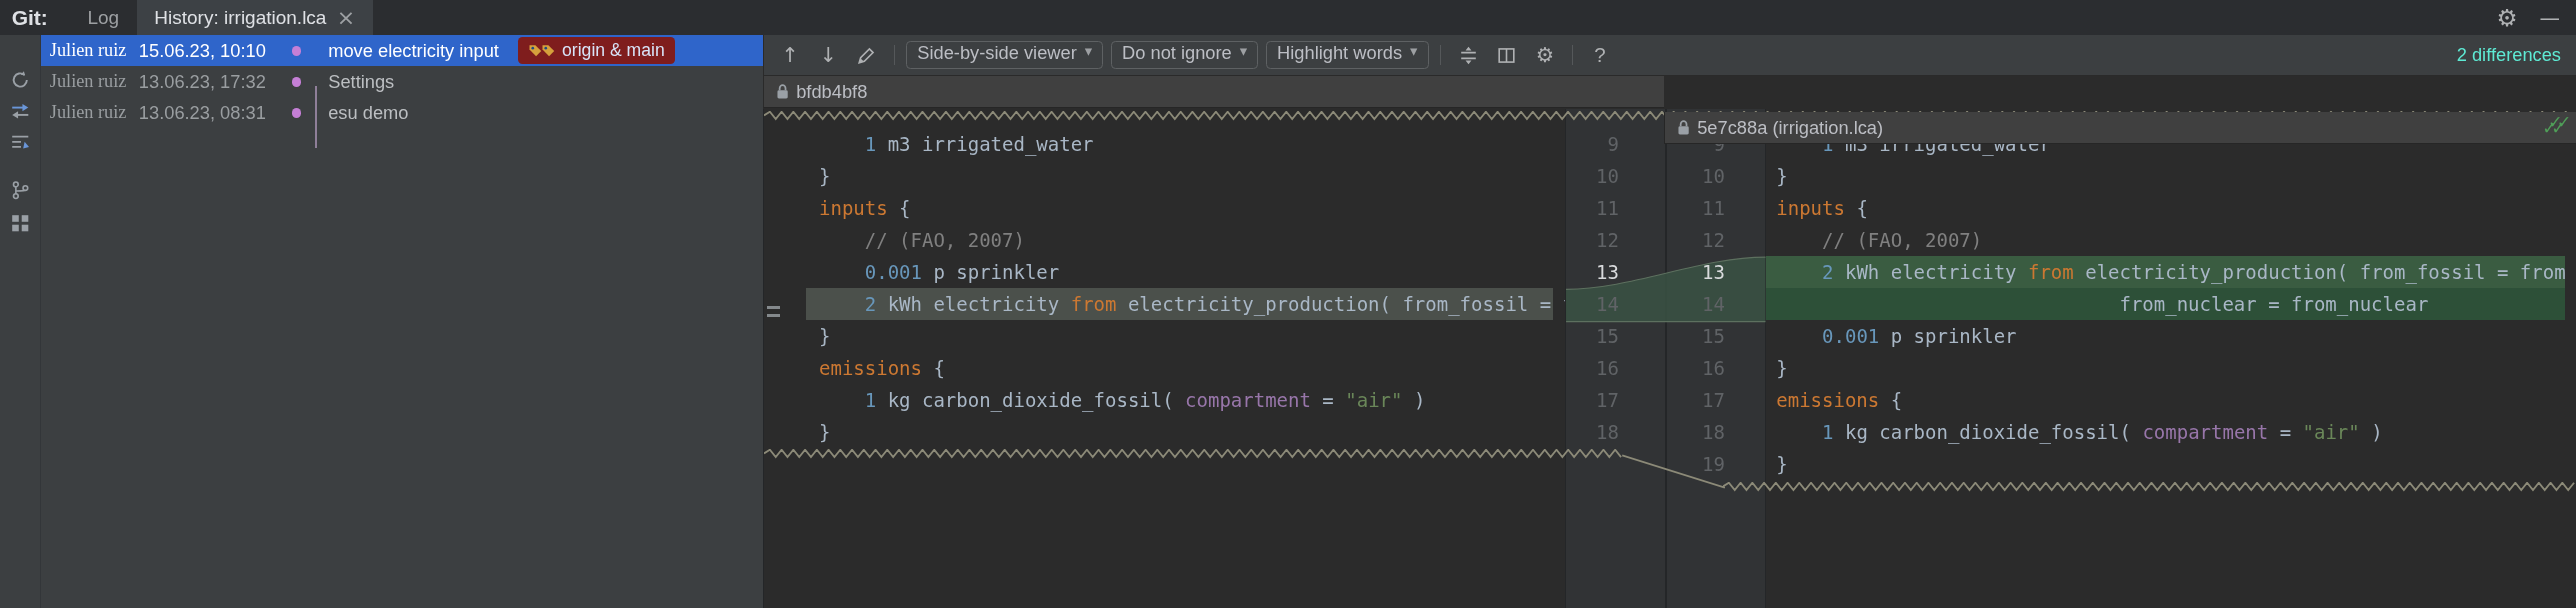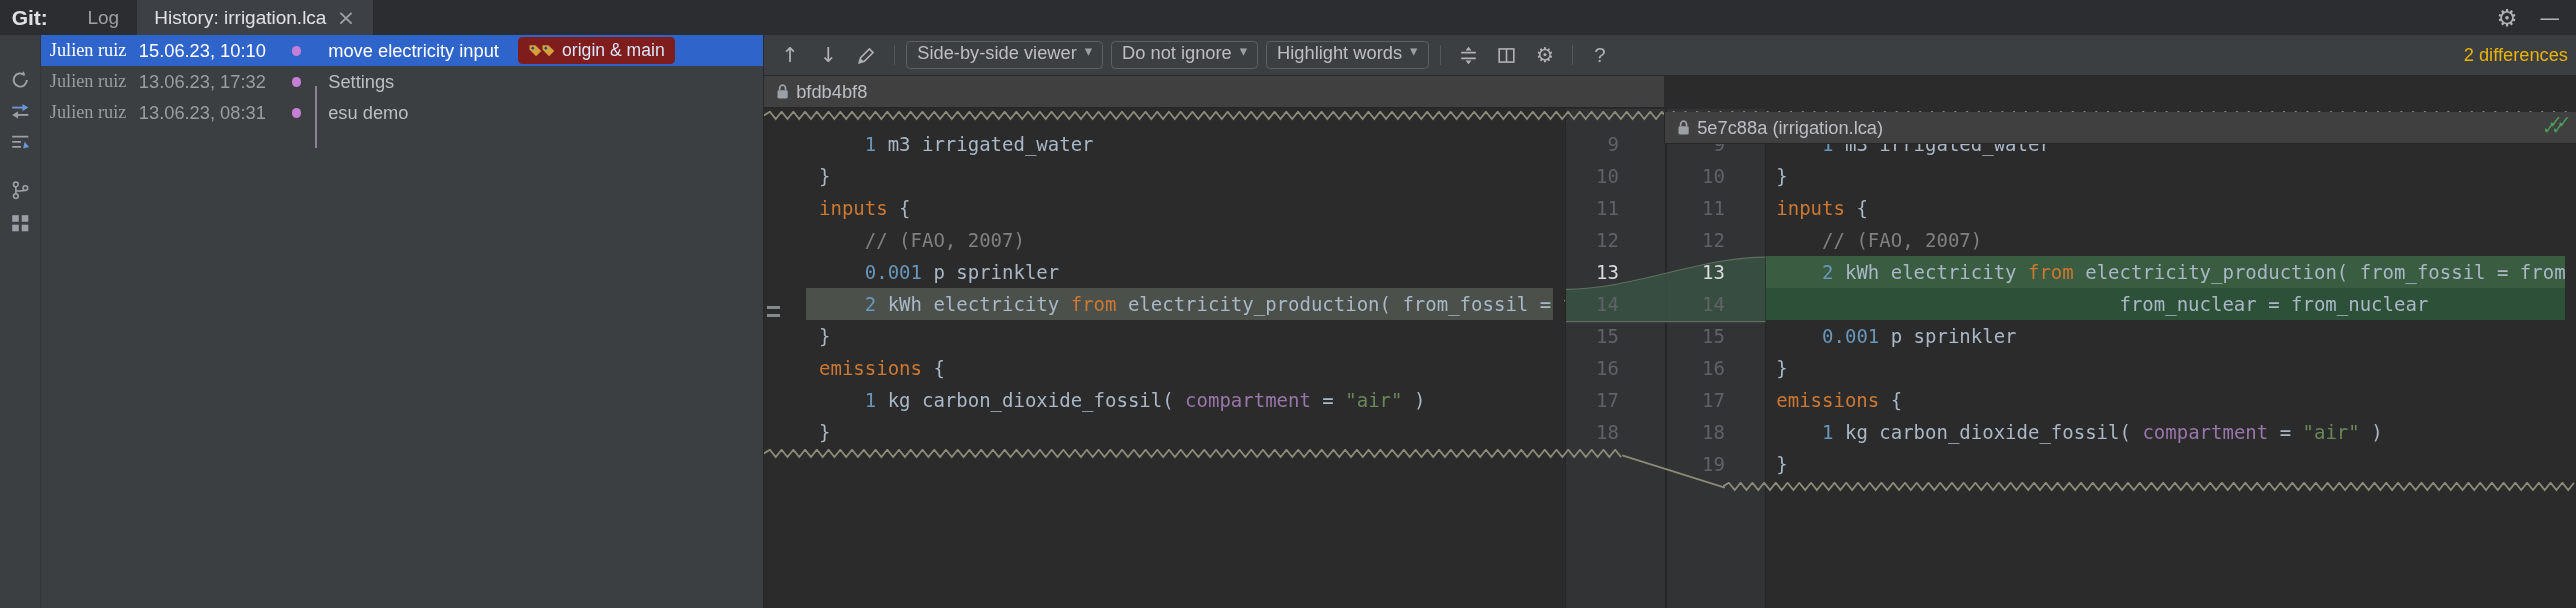--- a/index.html
+++ b/index.html
@@ -43,21 +43,21 @@
   .diff-toolbar{position:absolute;left:763px;top:35px;width:1813px;height:41px;background:#3c3f41;
     border-left:0.7px solid #2a2a2a;border-bottom:0.7px solid #2a2a2a;display:flex;align-items:center;
     gap:7.3px;padding-left:10.3px;font-size:18.3px;color:#bcbec4;z-index:3;}
   .tbtn{width:31px;height:29px;display:flex;align-items:center;justify-content:center;
     font-size:20.5px;color:#afb1b3;border-radius:2.9px;}
   .sep{width:0.7px;height:20.5px;background:#55585a;margin:0 4.4px;flex:none;}
   .combo{display:flex;align-items:flex-start;gap:8px;border:0.7px solid #5e6163;border-radius:4.4px;
     height:28px;padding:0 10.3px;color:#bcbec4;}
   .combo .caret{color:#9da0a3;font-size:14.7px;}
   .spacer{flex:1;}
-  .diffcount{margin-right:8px;color:#eab308;}
+  .diffcount{margin-right:15px;color:#5eead4;}
 
   
   .phead{position:absolute;top:76px;height:32px;background:#404040;border-bottom:0.7px solid #262626;
     display:flex;align-items:center;gap:7.3px;padding-left:11.7px;color:#bcbec4;font-size:18.3px;z-index:3;}
   .phead.left{left:763px;width:901px;border-left:0.7px solid #2a2a2a;}
   .phead.right{left:1664px;width:912px;border-left:0.7px solid #262626;margin-top:36px;}
   .phead .check,.editor-check{color:#4f9e58;font-size:17.6px;font-weight:bold;letter-spacing:-5.9px;}
   .phead .check{margin-left:auto;margin-right:16px;}
 
   

